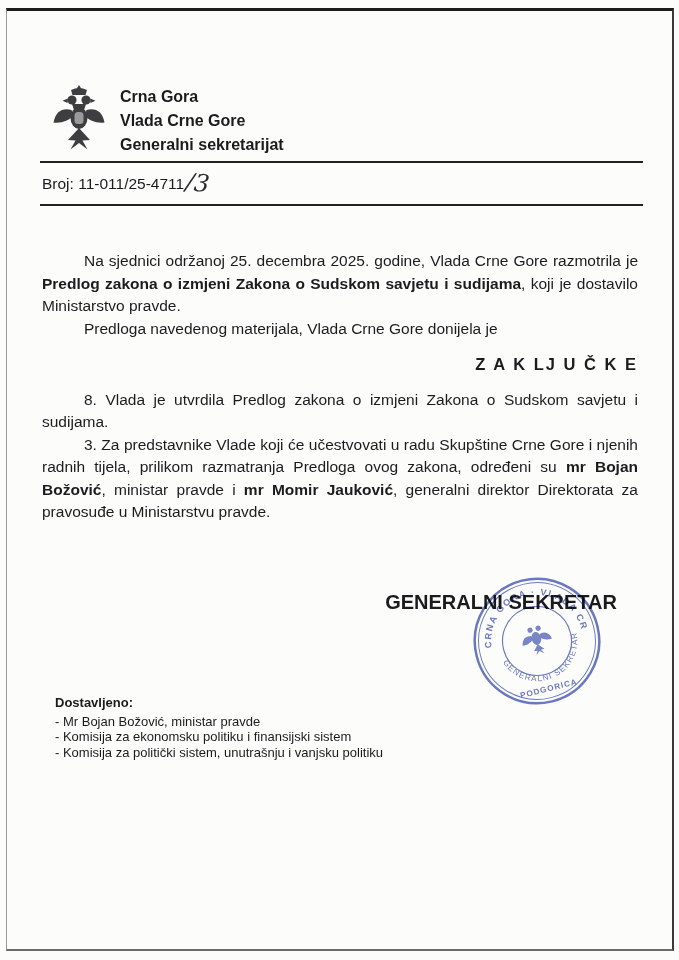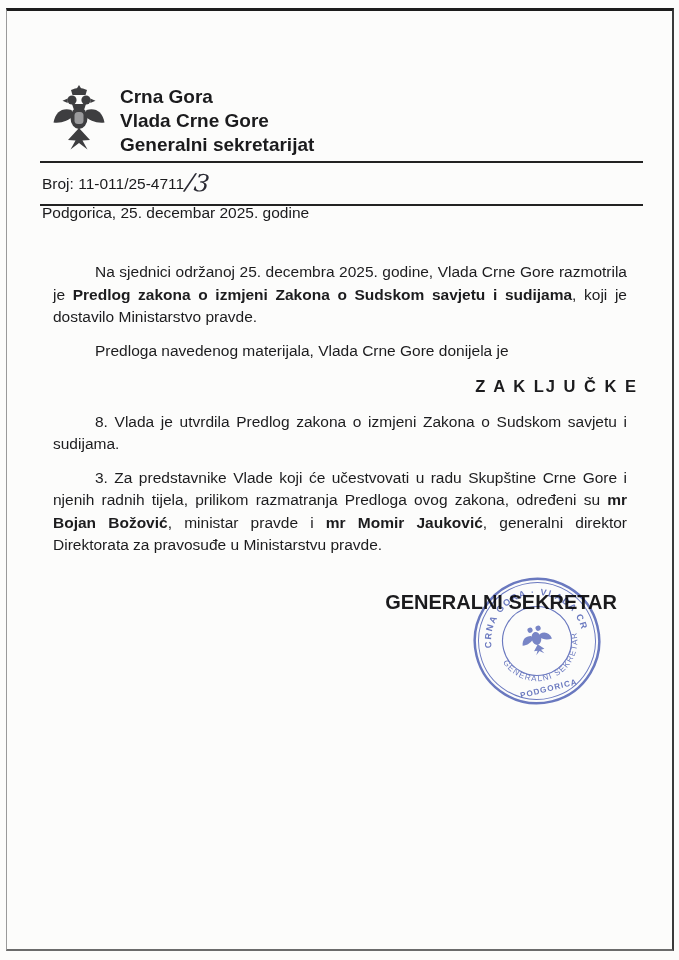--- a/index.html
+++ b/index.html
@@ -20,21 +20,21 @@
     border-left:1px solid #9a9a9a;
     border-bottom:2px solid #6b6b6b;
     pointer-events:none;
   }
   .letterhead {
     position:absolute; top:84px; left:52px;
     display:flex; gap:14px; align-items:flex-start;
   }
   .emblem svg { display:block; }
   .letterhead-text {
-    font-weight:bold; font-size:19px; line-height:24px; padding-top:1px;
+    font-weight:bold; font-size:16px; line-height:24px; padding-top:1px;
   }
   .rule { position:absolute; left:40px; right:36px; background:#222; }
   .rule-top { top:161px; height:2px; }
   .rule-mid { top:204px; height:2px; }
   .meta-row {
     position:absolute; top:172px; left:42px; right:40px;
     display:flex; justify-content:space-between;
     font-size:15.5px;
     flex-direction:column;
   }
@@ -44,21 +44,21 @@
     font-size:24px; line-height:1;
     display:inline-block; transform:rotate(7deg);
     margin-left:2px; position:relative; top:-4px; color:#2a2a33;
   }
   .place-date { padding-right:26px; padding-top:5px; }
   .content {
     position:absolute; top:250px; left:42px; width:596px;
     font-size:15.5px; line-height:22.5px;
     text-align:justify; color:#1c1c1e;
   }
-  .content p { text-indent:42px; margin:11px; }
+  .content p { text-indent:42px; margin:0; }
   .conclusions-heading {
     text-align:right; text-indent:0;
     font-weight:bold; font-size:16.5px; letter-spacing:2px;
     margin:13px 0 13px;
   }
   .signature {
     position:absolute; top:590px; right:62px;
     text-align:right; font-weight:bold;
     font-size:20px; line-height:25px;
     z-index:2;
@@ -108,21 +108,20 @@
     </div>
   </header>
 
   <div class="rule rule-top"></div>
 
   <div class="meta-row">
     <div class="doc-number">
       <span>Broj: 11-011/25-4711</span>
       <span class="handwritten">/3</span>
     </div>
-    <div class="place-date">Podgorica, 25. decembar 2025. godine</div>
   </div>
 
   <div class="rule rule-mid"></div>
 
   <main class="content">
     <p><span>Na sjednici održanoj 25. decembra 2025. godine, Vlada Crne Gore razmotrila je </span><strong>Predlog zakona o izmjeni Zakona o Sudskom savjetu i sudijama</strong><span>, koji je dostavilo Ministarstvo pravde.</span></p>
     <p>Predloga navedenog materijala, Vlada Crne Gore donijela je</p>
     <h2 class="conclusions-heading">Z A K LJ U Č K E</h2>
     <p>8. Vlada je utvrdila Predlog zakona o izmjeni Zakona o Sudskom savjetu i sudijama.</p>
     <p><span>3. Za predstavnike Vlade koji će učestvovati u radu Skupštine Crne Gore i njenih radnih tijela, prilikom razmatranja Predloga ovog zakona, određeni su </span><strong>mr Bojan Božović</strong><span>, ministar pravde i </span><strong>mr Momir Jauković</strong><span>, generalni direktor Direktorata za pravosuđe u Ministarstvu pravde.</span></p>
@@ -154,13 +153,19 @@
         <circle cx="20" cy="14" r="4.4"></circle>
         <circle cx="34" cy="14" r="4.4"></circle>
         <ellipse cx="27" cy="30" rx="8" ry="11"></ellipse>
         <path d="M19.5 24 C10 21.5 3.5 26 1.5 36.5 C9.5 37.5 17 34.5 21.5 29.5 Z"></path>
         <path d="M34.5 24 C44 21.5 50.5 26 52.5 36.5 C44.5 37.5 37 34.5 32.5 29.5 Z"></path>
         <path d="M27 40 l-9 10 6 0.5 -4 7 7 -5.5 7 5.5 -4 -7 6 -0.5 z"></path>
       </g>
     </svg>
   </div>
 
+  <div class="distribution">
+    <div class="dist-label">Dostavljeno:</div>
+    <div>- Mr Bojan Božović, ministar pravde</div>
+    <div>- Komisija za ekonomsku politiku i finansijski sistem</div>
+    <div>- Komisija za politički sistem, unutrašnju i vanjsku politiku</div>
+  </div>
 </div>
 
 </body></html>

